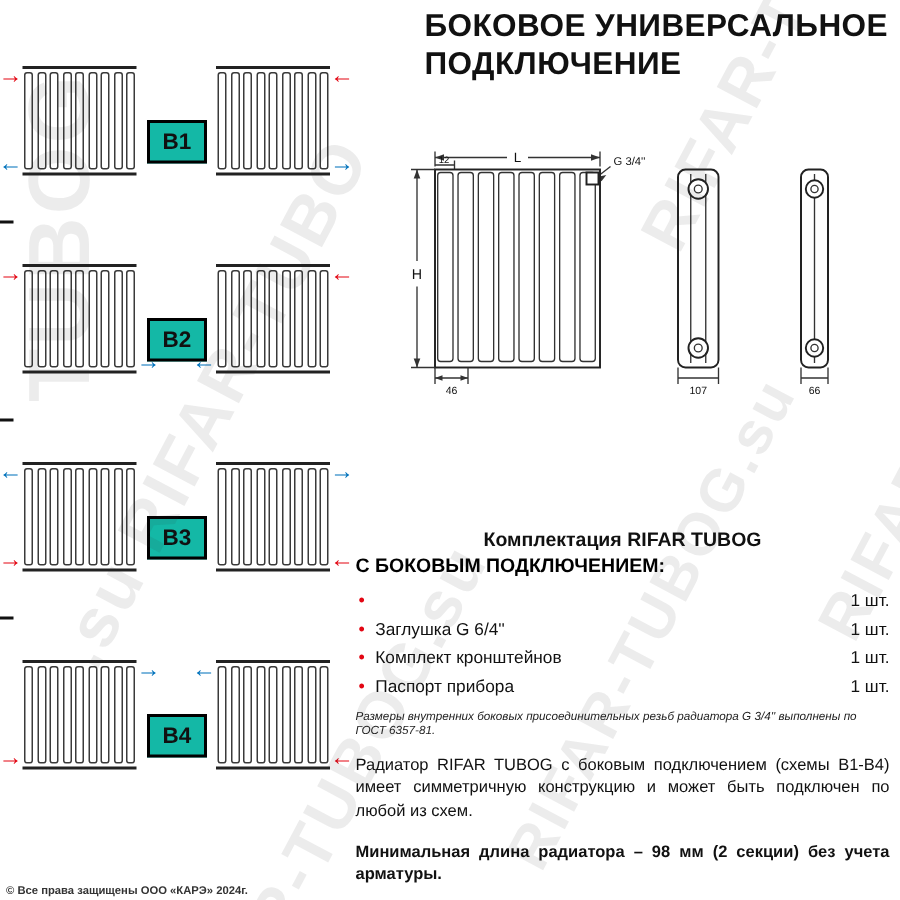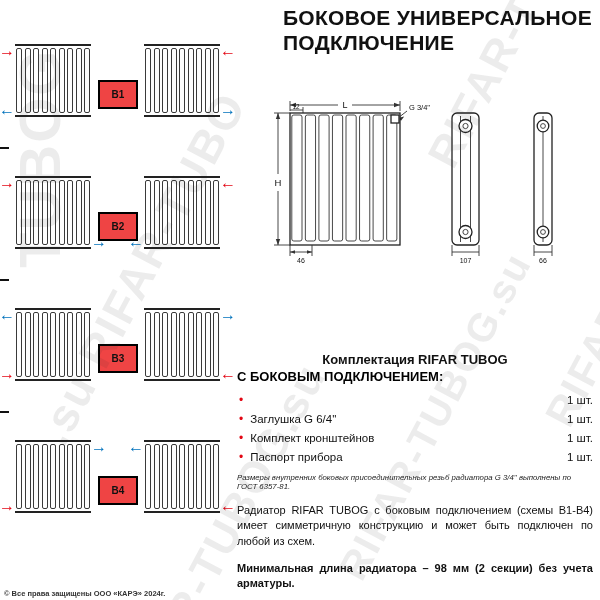--- a/index.html
+++ b/index.html
@@ -26,21 +26,21 @@
   .rad-wrap{position:relative;width:76px;height:73px;margin-left:15px;}
   .scheme-row .rad-wrap:last-child{margin-left:6px;}
   .radiator{position:absolute;inset:0;display:flex;gap:2.5px;padding:2px 1px;
             background:#fff;border-top:2.5px solid #222;border-bottom:2.5px solid #222;box-sizing:border-box;}
   .tube{flex:1;background:#fff;border:1px solid #3a3a3a;border-radius:2px;}
   .arrow{position:absolute;font-size:16px;font-weight:bold;line-height:1;z-index:3;}
   .pos-tl{left:-16px;top:-1px;} .pos-bl{left:-16px;bottom:-1px;}
   .pos-tr{right:-16px;top:-1px;} .pos-br{right:-16px;bottom:-1px;}
   .scheme-label{width:36px;height:25px;border:2.5px solid #000;margin-left:7px;
                 display:flex;align-items:center;justify-content:center;
-                font-weight:bold;font-size:10px;transform:translateY(14px);background:#ef4444;}
+                font-weight:bold;font-size:15px;transform:translateY(14px);background:#14b8a6;}
   .sep-dash{position:absolute;left:0;width:9px;height:2px;background:#111;z-index:2;}
 
   
   .tech{position:absolute;left:250px;top:95px;z-index:2;}
   .dln{stroke:#333;stroke-width:0.9;fill:none;}
   .bln{stroke:#222;stroke-width:1.3;fill:#fff;}
   .dtx{fill:#111;font-family:"Liberation Sans",sans-serif;}
   .caption{position:absolute;left:256px;top:268px;z-index:2;font-style:italic;
            font-size:9px;color:#222;}
 

